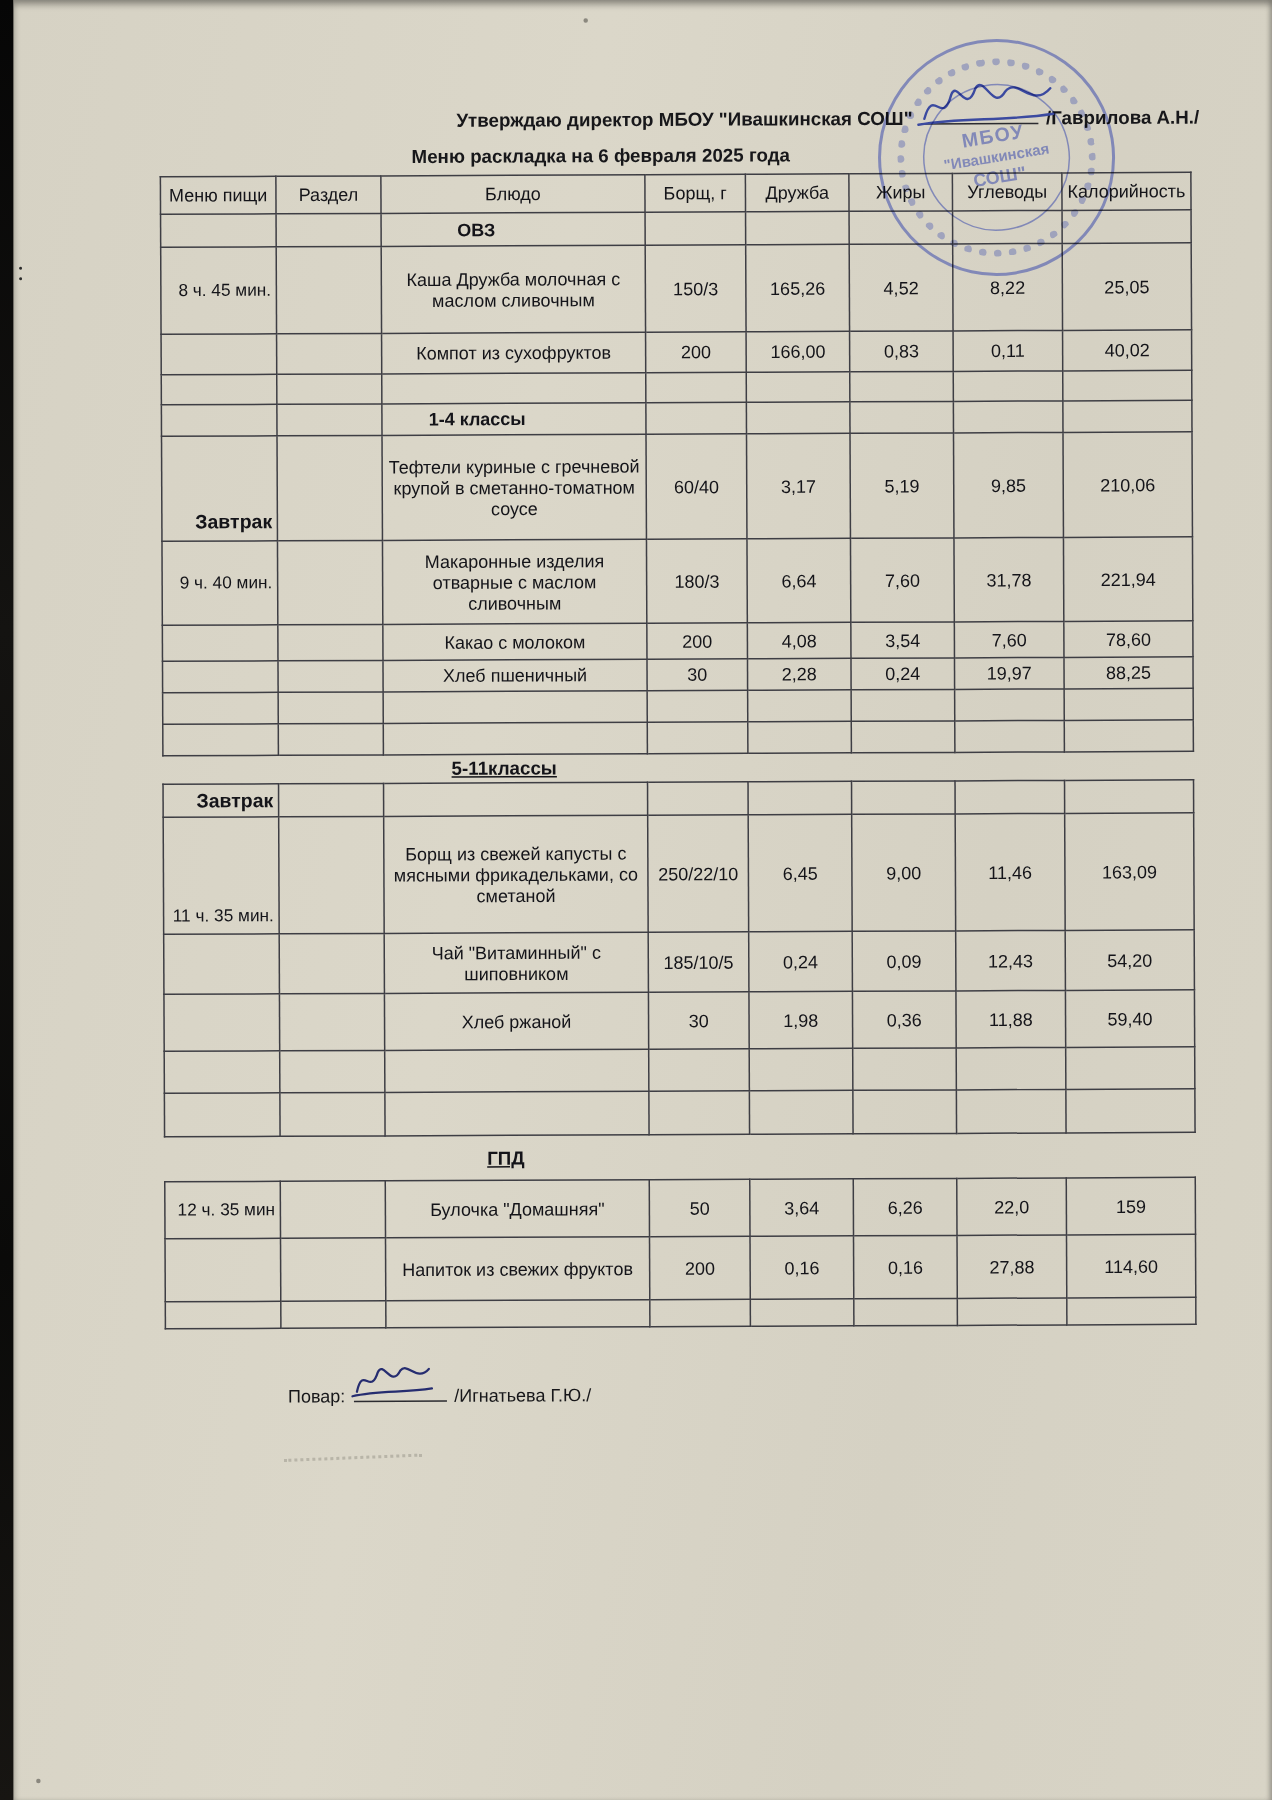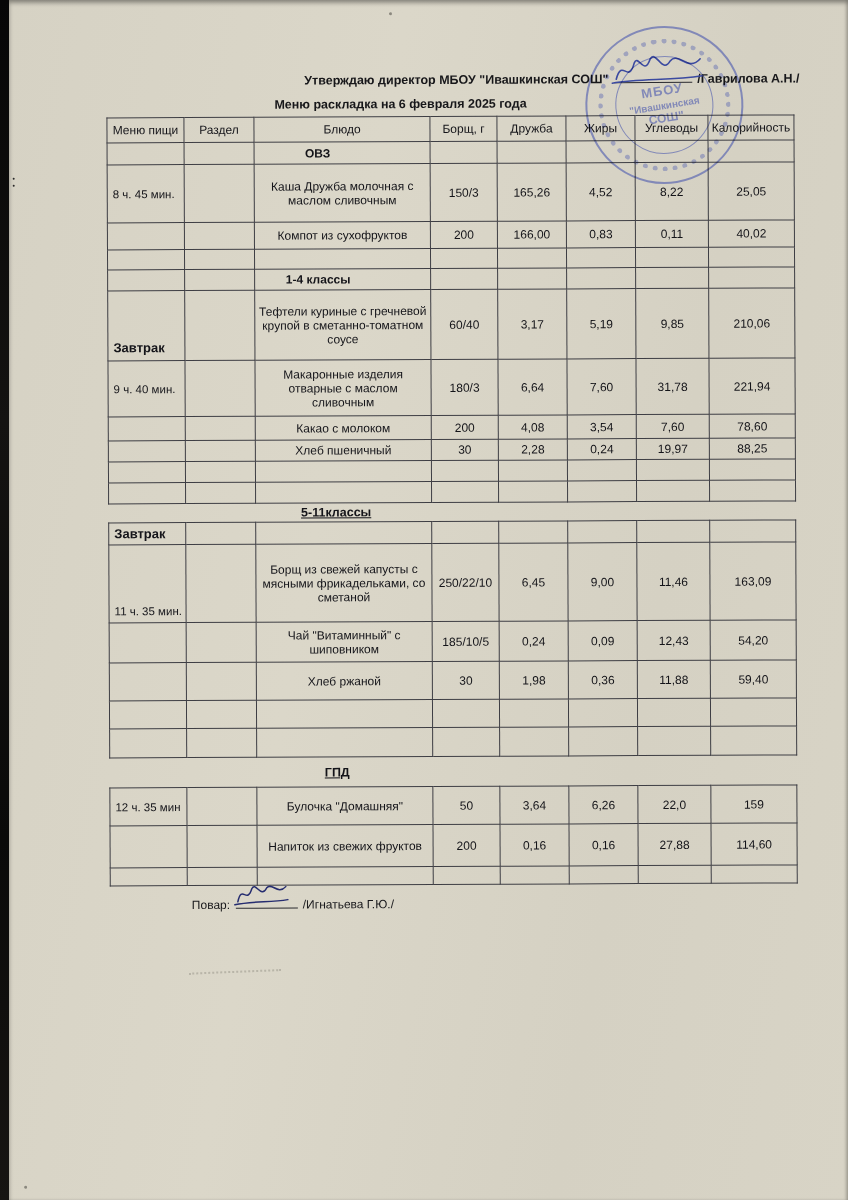--- a/index.html
+++ b/index.html
@@ -30,28 +30,28 @@
     position:absolute; top:116px; left:99px;
     width:687px; border-collapse:collapse; table-layout:fixed;
     font-size:12px; color:#141419;
   }
   .menu th, .menu td {
     border:1px solid #3e3e44; padding:1px 3px;
     text-align:center; vertical-align:middle;
     overflow:hidden; word-wrap:break-word;
   }
   .menu th { font-weight:normal; font-size:12px; padding:5px 2px; }
-  td.c-time { text-align:left; padding-left:5px; font-size:11.5px; }
+  td.c-time { text-align:right; padding-left:5px; font-size:11.5px; }
   td.c-time.bold { font-weight:bold; font-size:13px; }
   td.vbottom { vertical-align:bottom; padding-bottom:5px; }
   td.sec-label { font-weight:bold; padding-right:52px; }
   td.span-cell { border:none; text-align:center; padding-right:235px; }
   .span-label { font-weight:bold; text-decoration:underline; font-size:12.5px; }
 
-  .cook-line { position:absolute; top:897px; left:181px; font-size:12px; white-space:nowrap; }
+  .cook-line { position:absolute; top:923px; left:181px; font-size:12px; white-space:nowrap; }
   .cook-sig { position:relative; display:inline-block; width:62px; height:11px; border-bottom:1px solid #2b2b30; margin:0 2px; }
   .cook-sig svg { position:absolute; left:-4px; top:-20px; overflow:visible; }
 
   .stamp {
     position:absolute; left:578px; top:27px; width:158px; height:158px;
     color:#4453ae; opacity:0.58; transform:rotate(-9deg);
     mix-blend-mode:multiply; pointer-events:none;
   }
   .stamp .ring-outer { position:absolute; inset:0; border:2px solid currentColor; border-radius:50%; }
   .stamp .ring-text  { position:absolute; inset:13px; border:5px dotted currentColor; border-radius:50%; opacity:0.65; }

